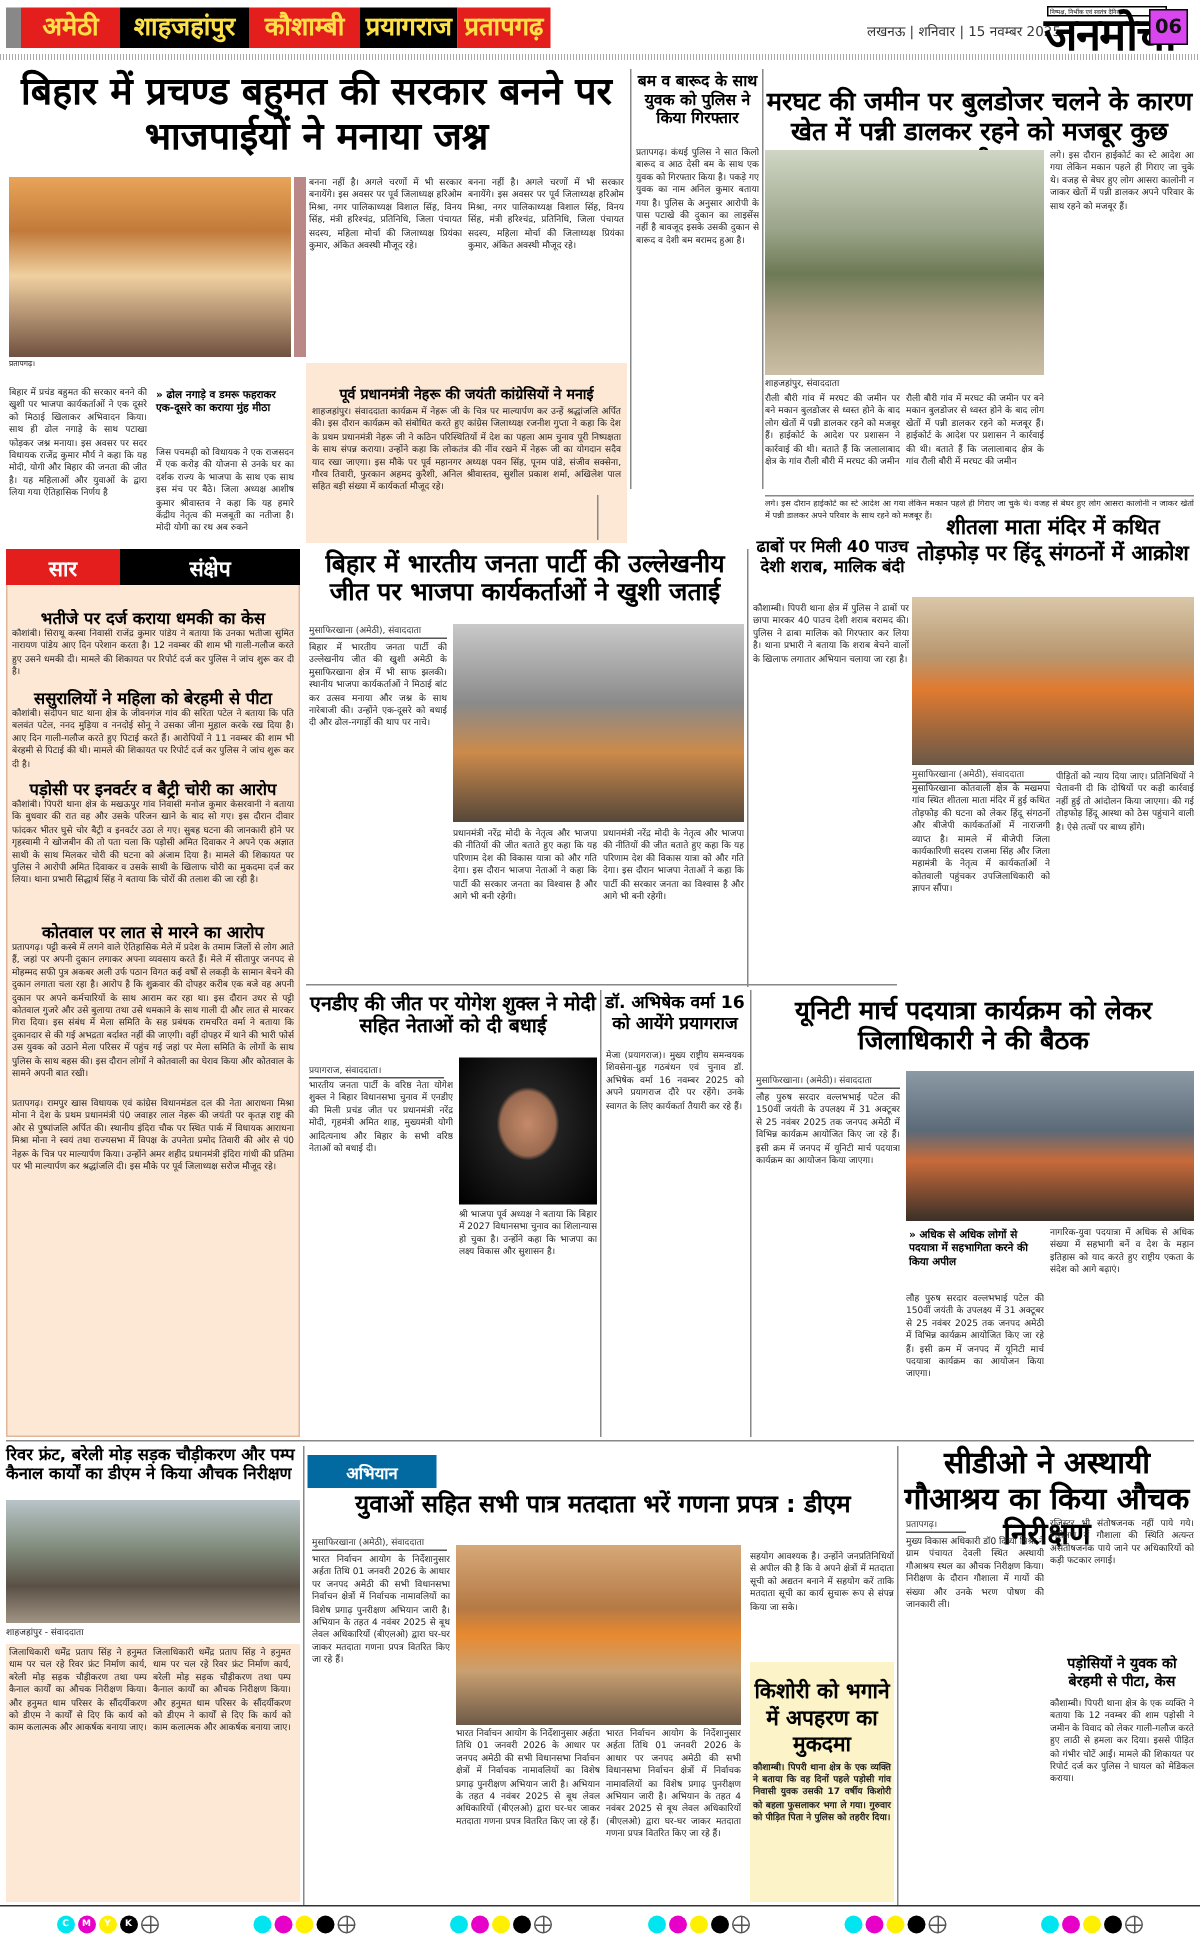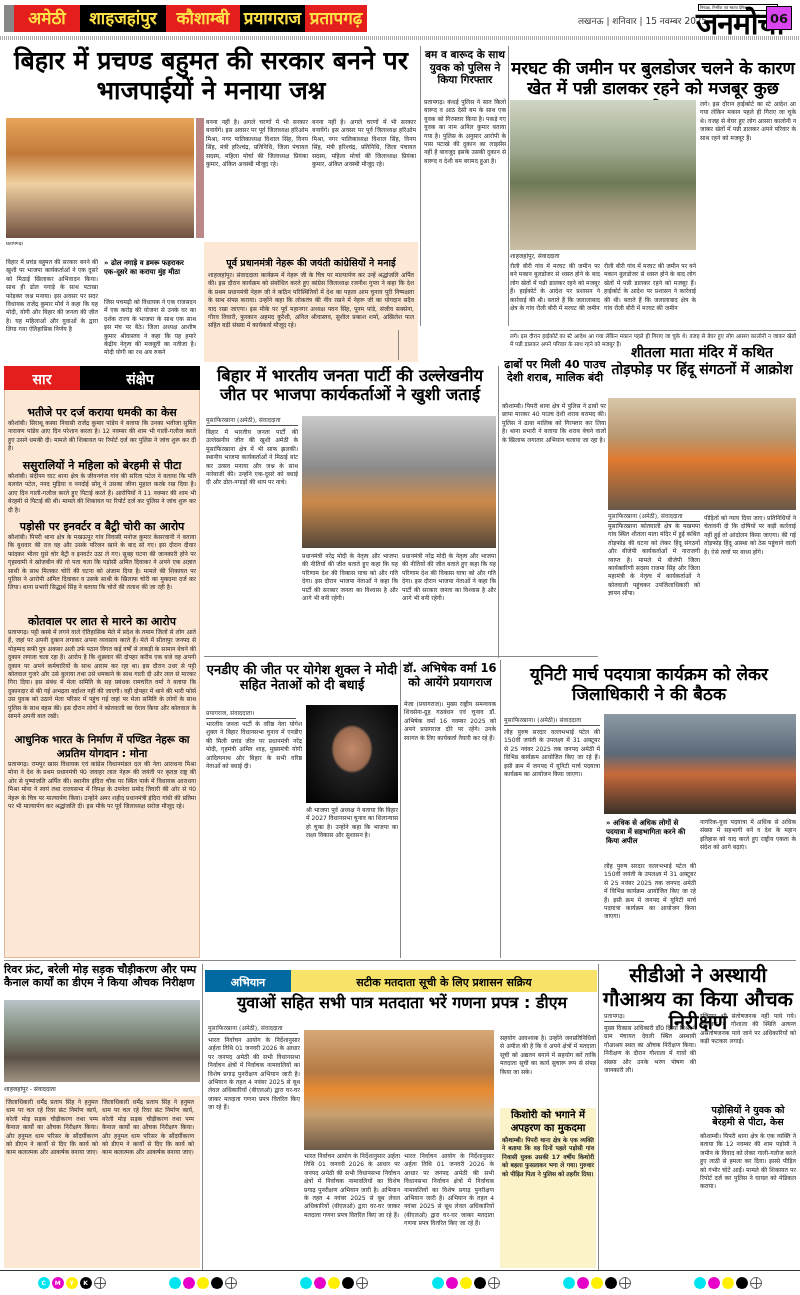--- a/index.html
+++ b/index.html
@@ -92,21 +92,20 @@
 </div>
 <div class="abs" style="left:8px;top:404px;width:188px">
   <div class="sub">भतीजे पर दर्ज कराया धमकी का केस</div>
   <div class="body" style="height:38px">कौशांबी। सिराथू कस्बा निवासी राजेंद्र कुमार पांडेय ने बताया कि उनका भतीजा सुमित नारायण पांडेय आए दिन परेशान करता है। 12 नवम्बर की शाम भी गाली-गलौज करते हुए उसने धमकी दी। मामले की शिकायत पर रिपोर्ट दर्ज कर पुलिस ने जांच शुरू कर दी है।</div>
   <div class="sub">ससुरालियों ने महिला को बेरहमी से पीटा</div>
   <div class="body" style="height:46px">कौशांबी। संदीपन घाट थाना क्षेत्र के जीवनगंज गांव की सरिता पटेल ने बताया कि पति बलवंत पटेल, ननद मुड़िया व ननदोई सोनू ने उसका जीना मुहाल करके रख दिया है। आए दिन गाली-गलौज करते हुए पिटाई करते हैं। आरोपियों ने 11 नवम्बर की शाम भी बेरहमी से पिटाई की थी। मामले की शिकायत पर रिपोर्ट दर्ज कर पुलिस ने जांच शुरू कर दी है।</div>
   <div class="sub">पड़ोसी पर इनवर्टर व बैट्री चोरी का आरोप</div>
   <div class="body" style="height:80px">कौशांबी। पिपरी थाना क्षेत्र के मखऊपुर गांव निवासी मनोज कुमार केसरवानी ने बताया कि बुधवार की रात वह और उसके परिजन खाने के बाद सो गए। इस दौरान दीवार फांदकर भीतर घुसे चोर बैट्री व इनवर्टर उठा ले गए। सुबह घटना की जानकारी होने पर गृहस्वामी ने खोजबीन की तो पता चला कि पड़ोसी अमित दिवाकर ने अपने एक अज्ञात साथी के साथ मिलकर चोरी की घटना को अंजाम दिया है। मामले की शिकायत पर पुलिस ने आरोपी अमित दिवाकर व उसके साथी के खिलाफ चोरी का मुकदमा दर्ज कर लिया। थाना प्रभारी सिद्धार्थ सिंह ने बताया कि चोरों की तलाश की जा रही है।</div>
   <div class="sub">कोतवाल पर लात से मारने का आरोप</div>
   <div class="body" style="height:104px">प्रतापगढ़। पट्टी कस्बे में लगने वाले ऐतिहासिक मेले में प्रदेश के तमाम जिलों से लोग आते हैं, जहां पर अपनी दुकान लगाकर अपना व्यवसाय करते हैं। मेले में सीतापुर जनपद से मोहम्मद सफी पुत्र अकबर अली उर्फ पठान विगत कई वर्षों से लकड़ी के सामान बेचने की दुकान लगाता चला रहा है। आरोप है कि शुक्रवार की दोपहर करीब एक बजे वह अपनी दुकान पर अपने कर्मचारियों के साथ आराम कर रहा था। इस दौरान उधर से पट्टी कोतवाल गुजरे और उसे बुलाया तथा उसे धमकाने के साथ गाली दी और लात से मारकर गिरा दिया। इस संबंध में मेला समिति के सह प्रबंधक रामचरित वर्मा ने बताया कि दुकानदार से की गई अभद्रता बर्दाश्त नहीं की जाएगी। वहीं दोपहर में थाने की भारी फोर्स उस युवक को उठाने मेला परिसर में पहुंच गई जहां पर मेला समिति के लोगों के साथ पुलिस के साथ बहस की। इस दौरान लोगों ने कोतवाली का घेराव किया और कोतवाल के सामने अपनी बात रखी।</div>
-  <div class="sub" style="font-size:10.5px">आधुनिक भारत के निर्माण में पण्डित नेहरू का अप्रतिम योगदान : मोना</div>
   <div class="body" style="height:110px">प्रतापगढ़। रामपुर खास विधायक एवं कांग्रेस विधानमंडल दल की नेता आराधना मिश्रा मोना ने देश के प्रथम प्रधानमंत्री पं0 जवाहर लाल नेहरू की जयंती पर कृतज्ञ राष्ट्र की ओर से पुष्पांजलि अर्पित की। स्थानीय इंदिरा चौक पर स्थित पार्क में विधायक आराधना मिश्रा मोना ने स्वयं तथा राज्यसभा में विपक्ष के उपनेता प्रमोद तिवारी की ओर से पं0 नेहरू के चित्र पर माल्यार्पण किया। उन्होंने अमर शहीद प्रधानमंत्री इंदिरा गांधी की प्रतिमा पर भी माल्यार्पण कर श्रद्धांजलि दी। इस मौके पर पूर्व जिलाध्यक्ष सरोज मौजूद रहे।</div>
 </div>
 
 <div class="abs hl" style="left:204px;top:366px;width:292px;font-size:16.5px">बिहार में भारतीय जनता पार्टी की उल्लेखनीय जीत पर भाजपा कार्यकर्ताओं ने खुशी जताई</div>
 <div class="abs bylinex" style="left:206px;top:416px;width:92px">मुसाफिरखाना (अमेठी), संवाददाता</div>
 <div class="abs body" style="left:206px;top:428px;width:92px;height:222px">बिहार में भारतीय जनता पार्टी की उल्लेखनीय जीत की खुशी अमेठी के मुसाफिरखाना क्षेत्र में भी साफ झलकी। स्थानीय भाजपा कार्यकर्ताओं ने मिठाई बांट कर उत्सव मनाया और जश्न के साथ नारेबाजी की। उन्होंने एक-दूसरे को बधाई दी और ढोल-नगाड़ों की थाप पर नाचे।</div>
 <div class="abs ph" style="left:302px;top:416px;width:194px;height:132px;background:linear-gradient(180deg,#c9c9c9 0%,#8a8a8a 40%,#cc8a4a 65%,#55473a 100%)"></div>
 <div class="abs body" style="left:302px;top:552px;width:96px;height:98px">प्रधानमंत्री नरेंद्र मोदी के नेतृत्व और भाजपा की नीतियों की जीत बताते हुए कहा कि यह परिणाम देश की विकास यात्रा को और गति देगा। इस दौरान भाजपा नेताओं ने कहा कि पार्टी की सरकार जनता का विश्वास है और आगे भी बनी रहेगी।</div>
 <div class="abs body" style="left:402px;top:552px;width:94px;height:98px">प्रधानमंत्री नरेंद्र मोदी के नेतृत्व और भाजपा की नीतियों की जीत बताते हुए कहा कि यह परिणाम देश की विकास यात्रा को और गति देगा। इस दौरान भाजपा नेताओं ने कहा कि पार्टी की सरकार जनता का विश्वास है और आगे भी बनी रहेगी।</div>
 <div class="abs vline" style="left:498px;top:366px;height:292px"></div>
@@ -154,32 +153,31 @@
 <div class="abs ph" style="left:4px;top:1000px;width:196px;height:82px;background:linear-gradient(180deg,#b8c4c8 0%,#7f8a7a 40%,#5b5046 70%,#a09484 100%)"></div>
 <div class="abs body" style="left:4px;top:1085px;width:100px">शाहजहांपुर - संवाददाता</div>
 <div class="abs orange" style="left:4px;top:1096px;width:196px;height:172px">
   <div class="body" style="padding:2px;width:96px;float:left;height:170px">जिलाधिकारी धर्मेंद्र प्रताप सिंह ने हनुमत धाम पर चल रहे रिवर फ्रंट निर्माण कार्य, बरेली मोड़ सड़क चौड़ीकरण तथा पम्प कैनाल कार्यों का औचक निरीक्षण किया। और हनुमत धाम परिसर के सौंदर्यीकरण को डीएम ने कार्यों से दिए कि कार्य को काम कलात्मक और आकर्षक बनाया जाए।</div>
   <div class="body" style="padding:2px;width:96px;float:left;height:170px">जिलाधिकारी धर्मेंद्र प्रताप सिंह ने हनुमत धाम पर चल रहे रिवर फ्रंट निर्माण कार्य, बरेली मोड़ सड़क चौड़ीकरण तथा पम्प कैनाल कार्यों का औचक निरीक्षण किया। और हनुमत धाम परिसर के सौंदर्यीकरण को डीएम ने कार्यों से दिए कि कार्य को काम कलात्मक और आकर्षक बनाया जाए।</div>
 </div>
 <div class="abs vline" style="left:202px;top:964px;height:306px"></div>
 
 <div class="abs abhiyan" style="width:392px">
   <div class="a1">अभियान</div>
-  <div class="a2">सटीक मतदाता सूची के लिए प्रशासन सक्रिय</div>
 </div>
 <div class="abs hl" style="left:204px;top:994px;width:396px;font-size:16px">युवाओं सहित सभी पात्र मतदाता भरें गणना प्रपत्र : डीएम</div>
 <div class="abs bylinex" style="left:208px;top:1024px;width:90px">मुसाफिरखाना (अमेठी), संवाददाता</div>
 <div class="abs body" style="left:208px;top:1036px;width:92px;height:232px">भारत निर्वाचन आयोग के निर्देशानुसार अर्हता तिथि 01 जनवरी 2026 के आधार पर जनपद अमेठी की सभी विधानसभा निर्वाचन क्षेत्रों में निर्वाचक नामावलियों का विशेष प्रगाढ़ पुनरीक्षण अभियान जारी है। अभियान के तहत 4 नवंबर 2025 से बूथ लेवल अधिकारियों (बीएलओ) द्वारा घर-घर जाकर मतदाता गणना प्रपत्र वितरित किए जा रहे हैं।</div>
 <div class="abs ph" style="left:304px;top:1030px;width:190px;height:120px;background:linear-gradient(180deg,#d6a878 0%,#b57a45 35%,#e88a30 50%,#c9a070 70%,#6e5a48 100%)"></div>
 <div class="abs body" style="left:304px;top:1152px;width:96px;height:116px">भारत निर्वाचन आयोग के निर्देशानुसार अर्हता तिथि 01 जनवरी 2026 के आधार पर जनपद अमेठी की सभी विधानसभा निर्वाचन क्षेत्रों में निर्वाचक नामावलियों का विशेष प्रगाढ़ पुनरीक्षण अभियान जारी है। अभियान के तहत 4 नवंबर 2025 से बूथ लेवल अधिकारियों (बीएलओ) द्वारा घर-घर जाकर मतदाता गणना प्रपत्र वितरित किए जा रहे हैं।</div>
 <div class="abs body" style="left:404px;top:1152px;width:90px;height:116px">भारत निर्वाचन आयोग के निर्देशानुसार अर्हता तिथि 01 जनवरी 2026 के आधार पर जनपद अमेठी की सभी विधानसभा निर्वाचन क्षेत्रों में निर्वाचक नामावलियों का विशेष प्रगाढ़ पुनरीक्षण अभियान जारी है। अभियान के तहत 4 नवंबर 2025 से बूथ लेवल अधिकारियों (बीएलओ) द्वारा घर-घर जाकर मतदाता गणना प्रपत्र वितरित किए जा रहे हैं।</div>
 <div class="abs body" style="left:500px;top:1034px;width:96px;height:70px">सहयोग आवश्यक है। उन्होंने जनप्रतिनिधियों से अपील की है कि वे अपने क्षेत्रों में मतदाता सूची को अद्यतन बनाने में सहयोग करें ताकि मतदाता सूची का कार्य सुचारू रूप से संपन्न किया जा सके।</div>
 
 <div class="abs yellowbox" style="left:500px;top:1108px;width:96px;height:160px">
-  <div class="sub" style="font-size:10px;line-height:1.25;margin-top:1px">किशोरी को भगाने में अपहरण का मुकदमा</div>
+  <div class="sub" style="font-size:14px;line-height:1.25;margin-top:12px">किशोरी को भगाने में अपहरण का मुकदमा</div>
   <div class="body" style="padding:2px;height:118px;font-weight:bold">कौशाम्बी। पिपरी थाना क्षेत्र के एक व्यक्ति ने बताया कि वह दिनों पहले पड़ोसी गांव निवासी युवक उसकी 17 वर्षीय किशोरी को बहला फुसलाकर भगा ले गया। गुरुवार को पीड़ित पिता ने पुलिस को तहरीर दिया।</div>
 </div>
 <div class="abs vline" style="left:598px;top:964px;height:306px"></div>
 
 <div class="abs hl" style="left:600px;top:964px;width:196px;font-size:20px">सीडीओ ने अस्थायी गौआश्रय का किया औचक निरीक्षण</div>
 <div class="abs bylinex" style="left:604px;top:1012px;width:40px">प्रतापगढ़।</div>
 <div class="abs body" style="left:604px;top:1024px;width:92px;height:244px">मुख्य विकास अधिकारी डॉ0 दिव्या मिश्रा ने ग्राम पंचायत देवली स्थित अस्थायी गौआश्रय स्थल का औचक निरीक्षण किया। निरीक्षण के दौरान गौशाला में गायों की संख्या और उनके भरण पोषण की जानकारी ली।</div>
 <div class="abs body" style="left:700px;top:1012px;width:96px;height:90px">रजिस्टर भी संतोषजनक नहीं पाये गये। निरीक्षण में गौशाला की स्थिति अत्यन्त असंतोषजनक पाये जाने पर अधिकारियों को कड़ी फटकार लगाई।</div>
 
 <div class="abs sub" style="left:700px;top:1104px;width:96px;font-size:9.5px;line-height:1.25">पड़ोसियों ने युवक को बेरहमी से पीटा, केस</div>

